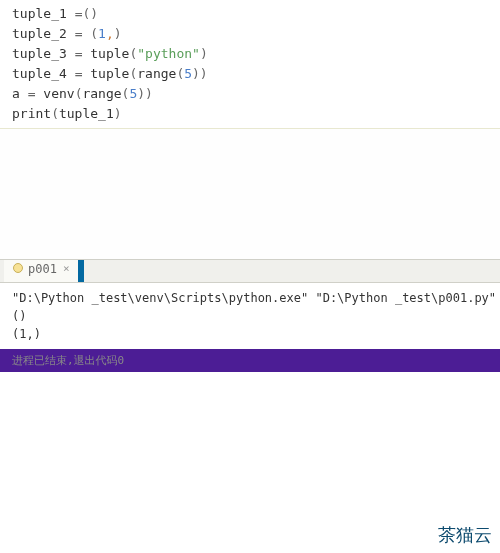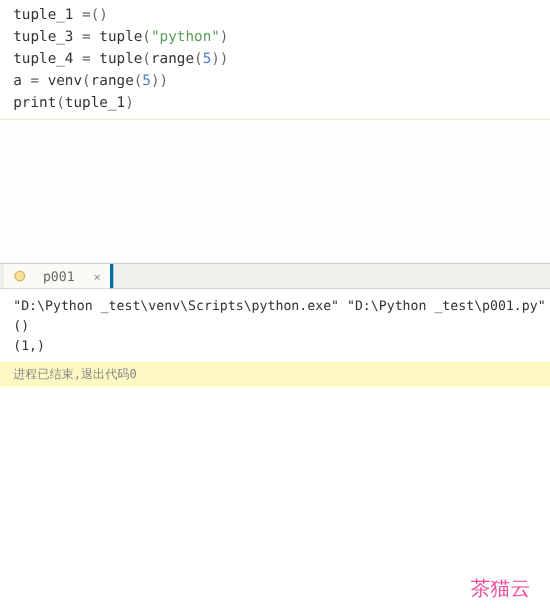--- a/index.html
+++ b/index.html
@@ -37,25 +37,25 @@
       background: #f0f0ec;
       border-top: 1px solid #d0d0c8;
       border-bottom: 1px solid #d0d0c8;
       display: flex;
       align-items: center;
       height: 24px;
       padding-left: 4px;
     }
     .tab {
       display: flex;
-      align-items: center;
-      gap: 15px;
+      align-items: flex-start;
+      gap: 4px;
       padding: 2px 8px;
       background: #fafaf6;
-      border-right: 3px solid #0369a1;
+      border-right: 6px solid #0369a1;
       height: 100%;
       font-size: 12px;
       color: #666;
     }
     .tab-icon {
       width: 12px;
       height: 12px;
       display: inline-block;
     }
     .close-x {
@@ -72,38 +72,39 @@
     }
     .console-line {
       white-space: pre;
       color: #333;
     }
     .console-path { color: #333; }
     .status-line {
       padding: 4px 12px;
       font-size: 11px;
       color: #888;
-      background: #fef9c3;
+      background: #4c1d95;
     }
     .watermark {
       position: absolute;
-      right: 18px;
+      right: 8px;
       bottom: 6px;
       font-family: sans-serif;
       font-size: 18px;
-      color: #ec4899;
+      color: #0c4a6e;
       font-weight: 500;
     }
   </style>
 </head>
 <body>
 
 <div class="editor-area">
   <div id="code-container">
       <div class="code-line"><span class="kw-call">tuple_1 </span><span class="operator">=</span><span class="paren">()</span></div>
+      <div class="code-line"><span class="kw-call">tuple_2 </span><span class="operator">= </span><span class="paren">(</span><span class="number">1</span><span class="comma">,</span><span class="paren">)</span></div>
       <div class="code-line"><span class="kw-call">tuple_3 </span><span class="operator">= </span><span class="kw-call">tuple</span><span class="paren">(</span><span class="string">"python"</span><span class="paren">)</span></div>
       <div class="code-line"><span class="kw-call">tuple_4 </span><span class="operator">= </span><span class="kw-call">tuple</span><span class="paren">(</span><span class="kw-call">range</span><span class="paren">(</span><span class="number">5</span><span class="paren">))</span></div>
       <div class="code-line"><span class="kw-call">a </span><span class="operator">= </span><span class="kw-call">venv</span><span class="paren">(</span><span class="kw-call">range</span><span class="paren">(</span><span class="number">5</span><span class="paren">))</span></div>
       <div class="code-line"><span class="kw-call">print</span><span class="paren">(</span><span class="kw-call">tuple_1</span><span class="paren">)</span></div>
     </div>
 </div>
 
 <div class="gap-area"></div>
 
 <div class="tab-bar">

